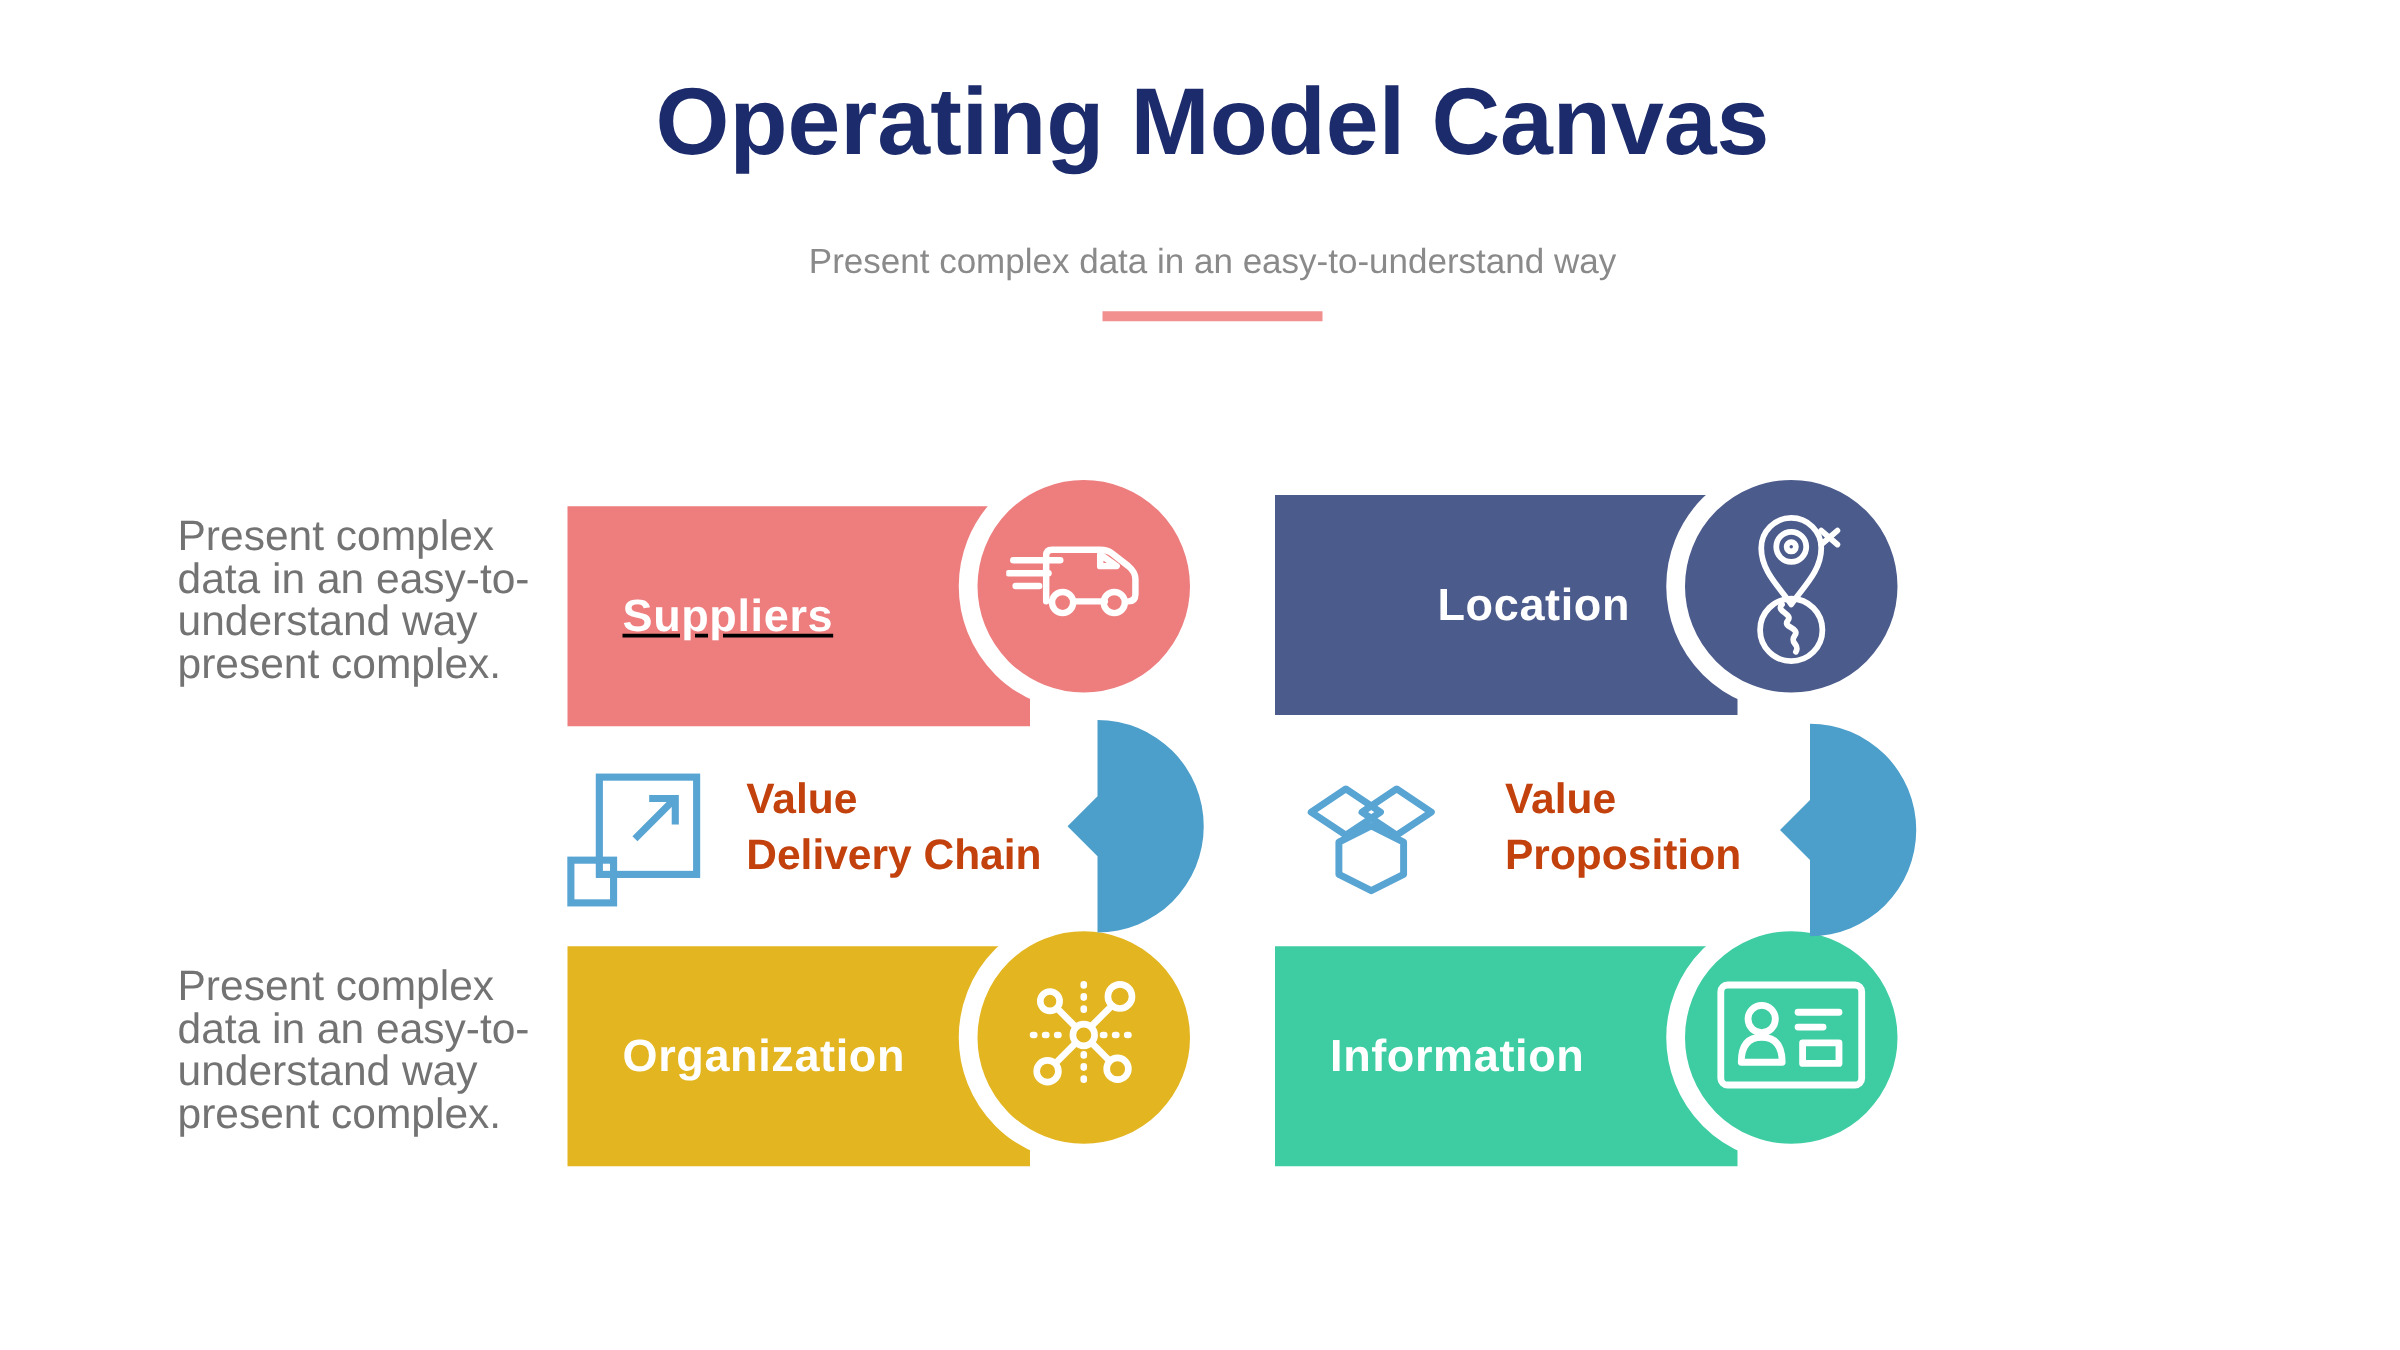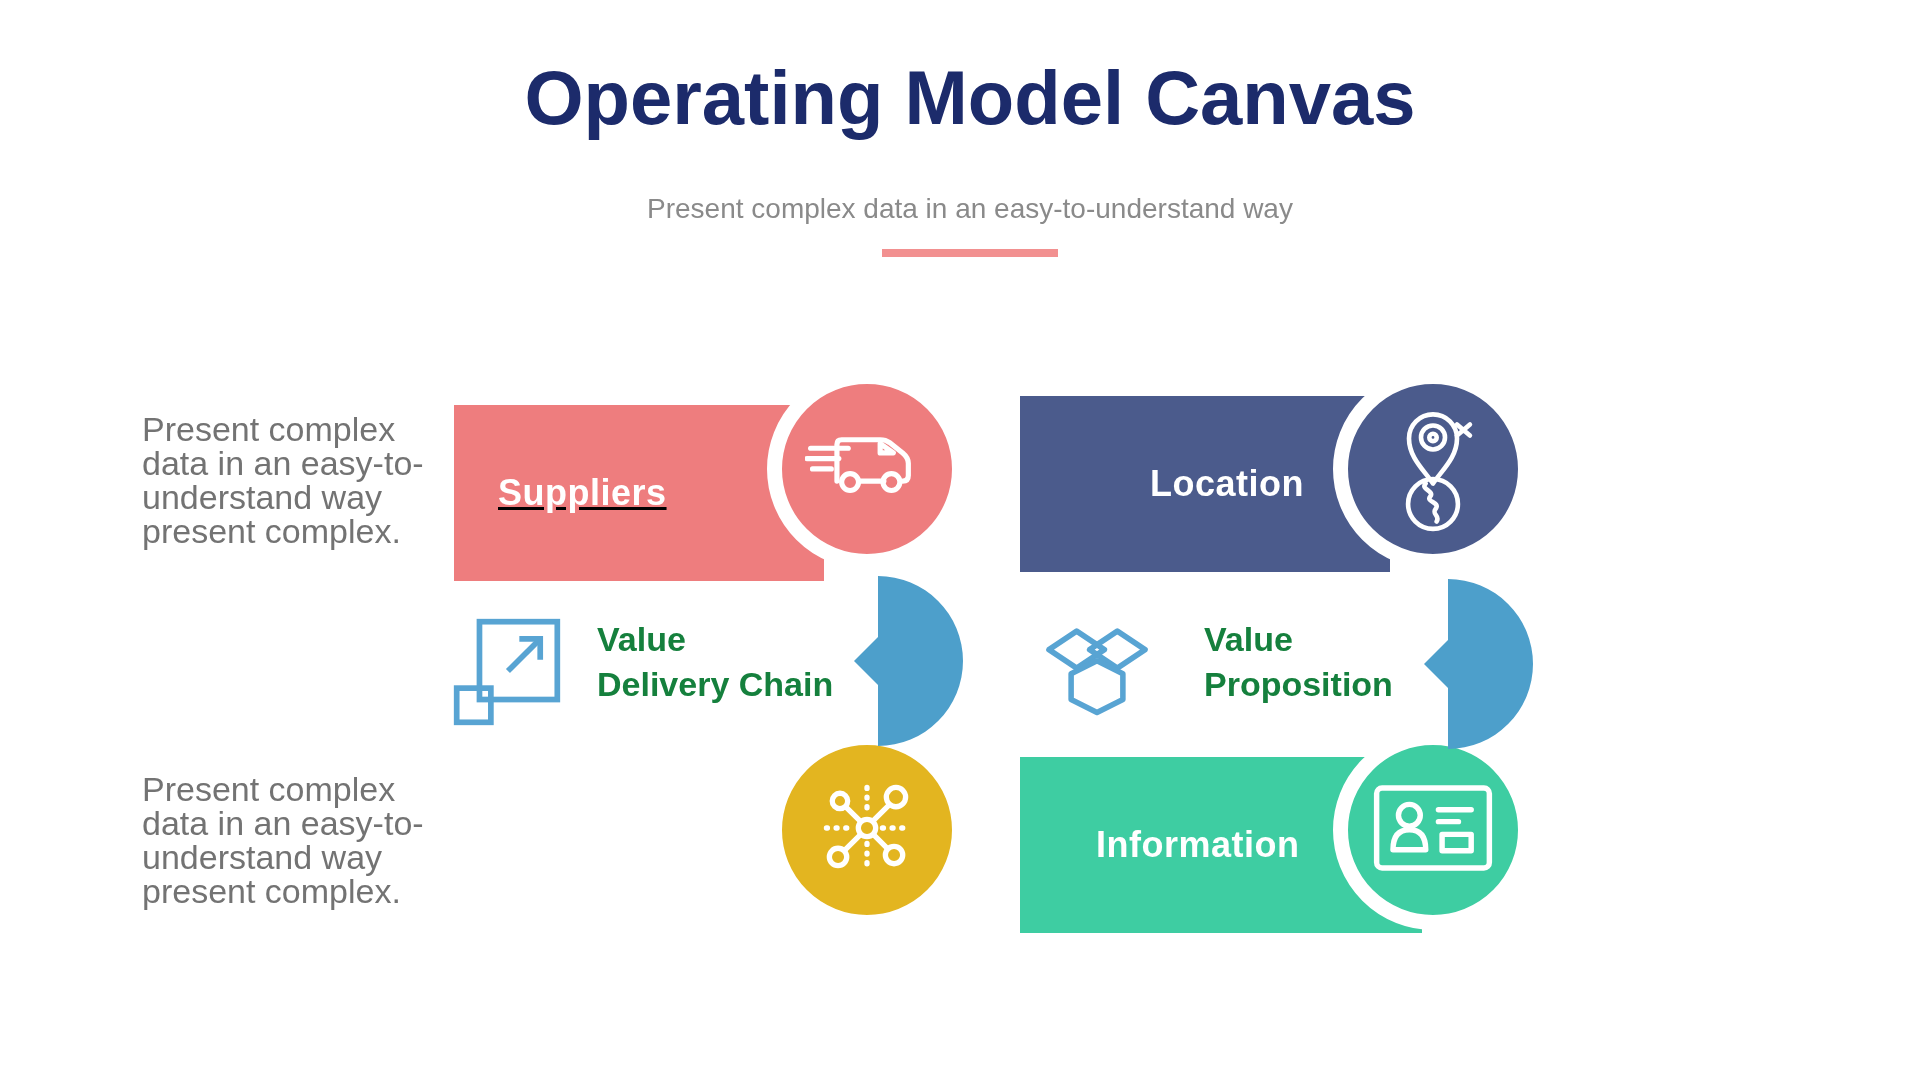--- a/index.html
+++ b/index.html
@@ -41,31 +41,31 @@
     border:15px solid #ffffff;
     display:flex; align-items:center; justify-content:center;
   }
   .c-coral  { background:#ee7d7e; }
   .c-navy   { background:#4b5b8c; }
   .c-yellow { background:#e3b520; }
   .c-teal   { background:#3ecda2; }
   .bar-suppliers    { left:454px;  top:405px;text-decoration:underline; }
   .bar-location     { left:1020px; top:396px;justify-content:center; }
   .bar-organization { left:454px;  top:757px; }
-  .bar-information  { left:1020px; top:757px;padding-left:32px; }
+  .bar-information  { left:1020px; top:757px; }
   .circle-suppliers    { left:767px;  top:369px; }
   .circle-location     { left:1333px; top:369px; }
   .circle-organization { left:767px;  top:730px; }
   .circle-information  { left:1333px; top:730px; }
   
   .mid-icon { position:absolute; }
   .icon-expand  { left:451px;  top:616px; }
   .icon-openbox { left:1036px; top:610px; }
   .mid-label {
-    position:absolute; font-size:34px; font-weight:bold; color:#15803d;
+    position:absolute; font-size:34px; font-weight:bold; color:#c2410c;
     line-height:45px; white-space:pre-line;
   }
   .label-value-delivery { left:597px;  top:617px; }
   .label-value-prop     { left:1204px; top:617px; }
   .label-customers {
     position:absolute; left:1596px; top:616px;
     font-size:37px; font-weight:bold; color:#172a64;
     line-height:46px; white-space:pre-line;
   }
   .pointer { position:absolute; }
@@ -117,20 +117,23 @@
         <path d="M52 90 C43 76 26 62 26 41 A26 26 0 1 1 78 41 C78 62 61 76 52 90 Z"></path>
         <circle cx="52" cy="40" r="13"></circle>
         <circle cx="52" cy="40" r="4"></circle>
         <path d="M78 26 L92 38 M92 26 L78 38"></path>
         <circle cx="52" cy="112" r="27"></circle>
         <path d="M44 90 C38 96 54 98 49 104 C44 110 60 110 55 117 C50 124 60 124 56 131"></path>
       </svg>
     </span>
   </div>
 
+  <div class="bar bar-organization c-yellow">
+    <div class="bar-label">Organization</div>
+  </div>
   <div class="big-circle circle-organization c-yellow">
     <span>
       <svg width="112" height="112" viewBox="0 0 116 116" fill="none" stroke="#ffffff" stroke-width="5.5" stroke-linecap="round">
         <circle cx="58" cy="58" r="9"></circle>
         <circle cx="30" cy="30" r="8"></circle>
         <circle cx="88" cy="26" r="10"></circle>
         <circle cx="28" cy="88" r="9"></circle>
         <circle cx="86" cy="86" r="9"></circle>
         <path d="M51 51 L36 36"></path>
         <path d="M64 51 L81 34"></path>

